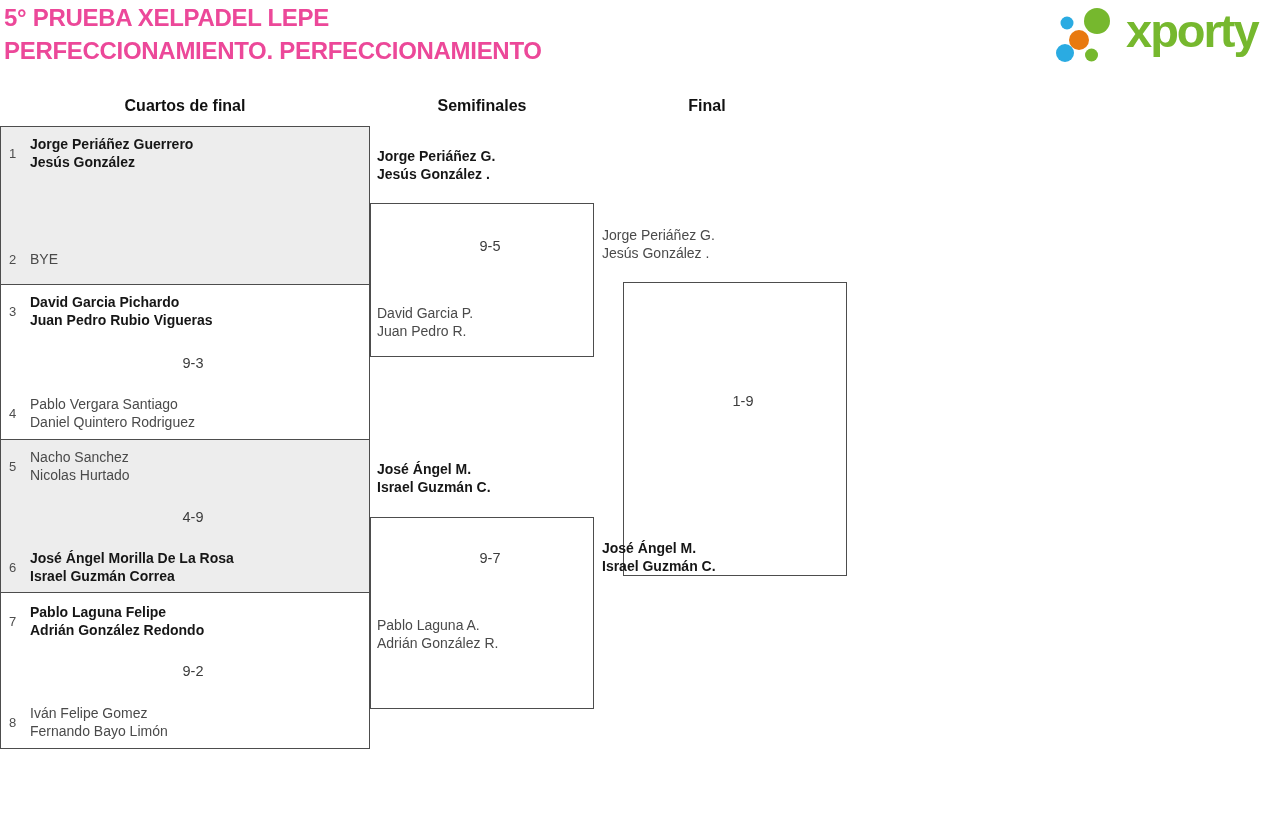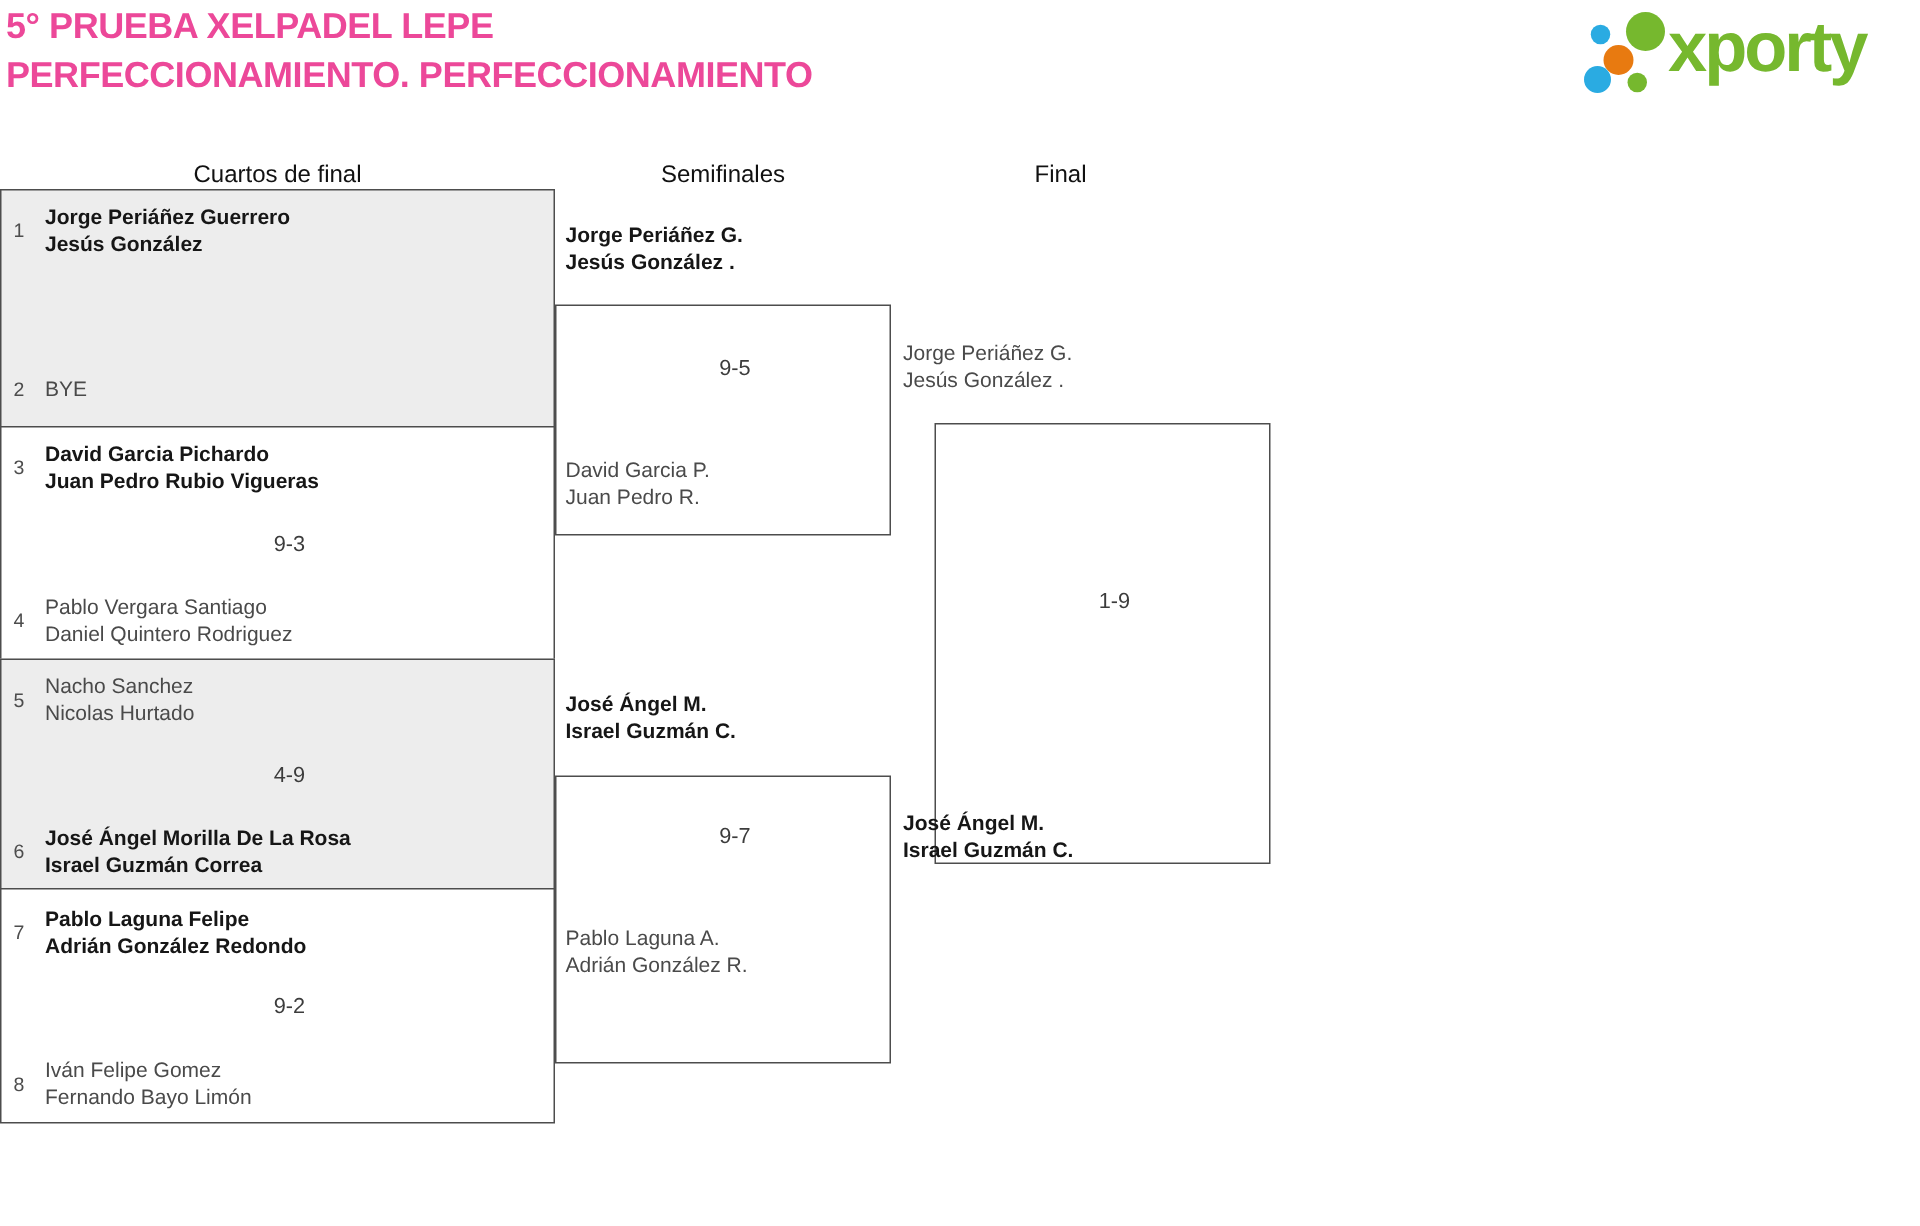--- a/index.html
+++ b/index.html
@@ -11,24 +11,24 @@
     overflow:hidden;
   }
   .title {
     position:absolute; left:4px; top:1px;
     font-size:24px; font-weight:700; line-height:33px;
     color:#ec4899; letter-spacing:-0.3px;
   }
   .logo { position:absolute; left:1048px; top:2px; display:flex; align-items:flex-start; }
   .logo-text {
     font-size:47px; font-weight:700; color:#76b82e;
-    line-height:58px; letter-spacing:-2px; margin-left:2px;
+    line-height:58px; letter-spacing:-2px; margin-left:16px;
   }
   .col-header {
-    position:absolute; top:108px; font-size:16px; font-weight:400;
+    position:absolute; top:97px; font-size:16px; font-weight:700;
     color:#111; text-align:center;
   }
   .box { position:absolute; border:1px solid #4d4d4d; background:#ffffff; }
   .box.alt { background:#ededed; }
   .entry { position:absolute; left:8px; display:flex; align-items:center; }
   .seed { width:21px; font-size:13px; color:#4d4d4d; flex:none; }
   .line { font-size:14px; line-height:18px; white-space:nowrap; }
   .names.w .line { font-weight:700; color:#161616; }
   .names.l .line { font-weight:400; color:#4a4a4a; }
   .score {

